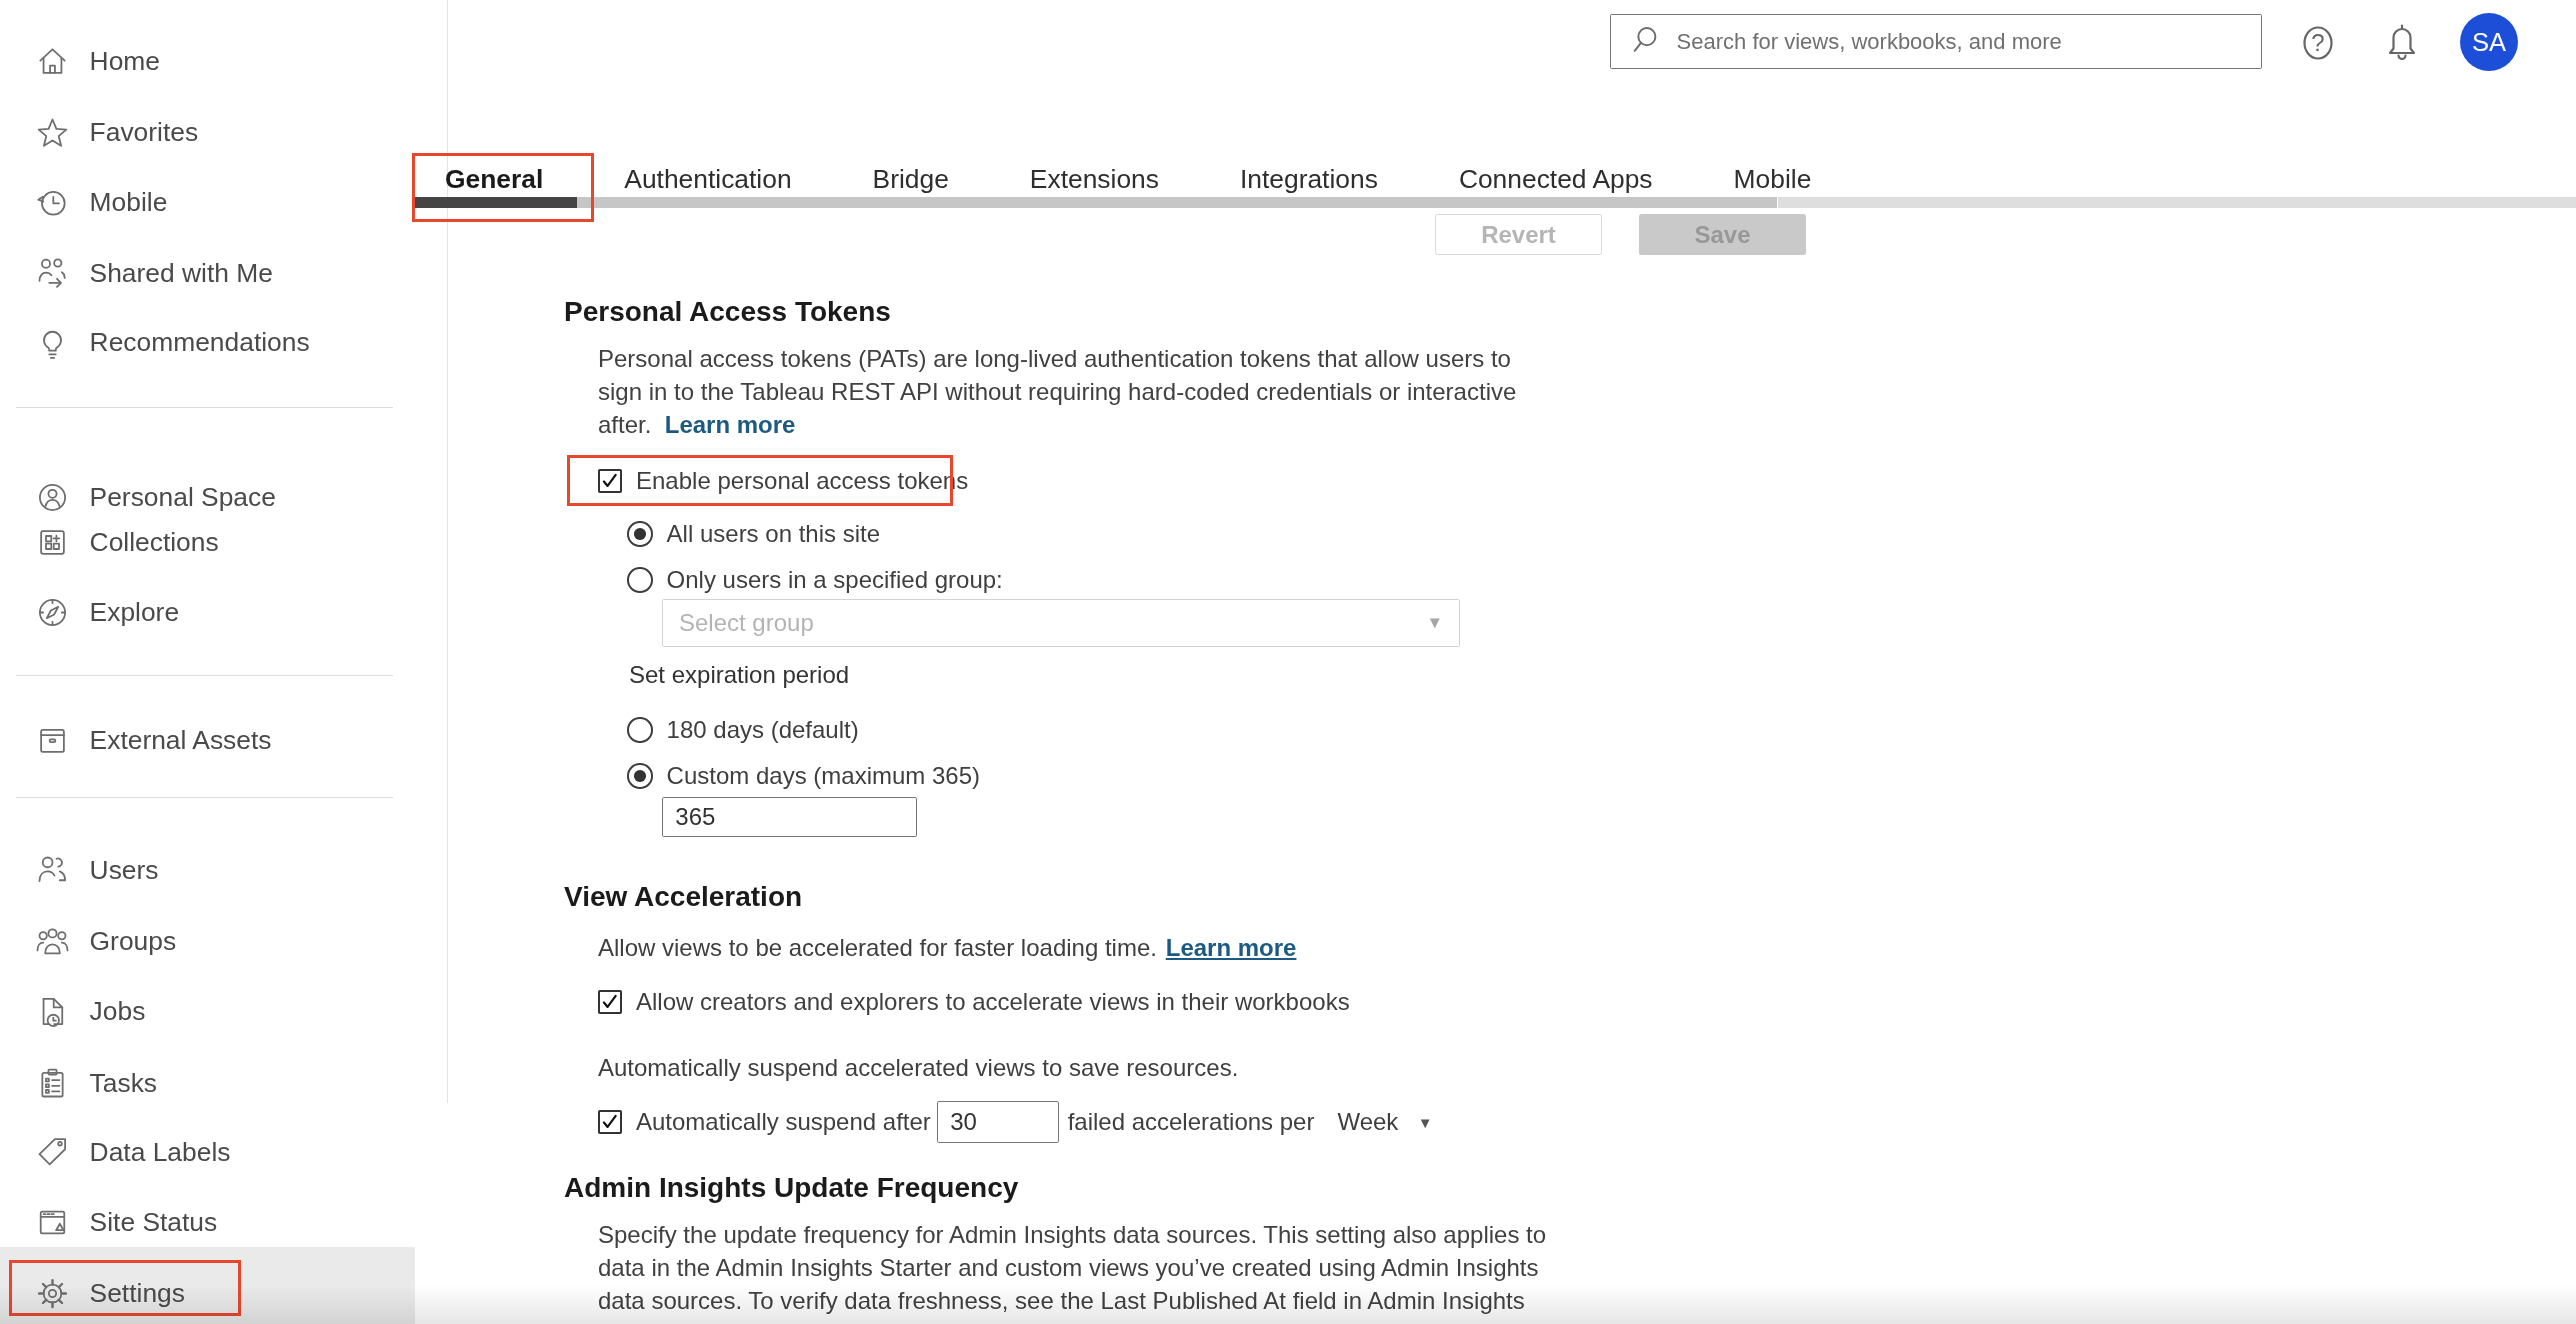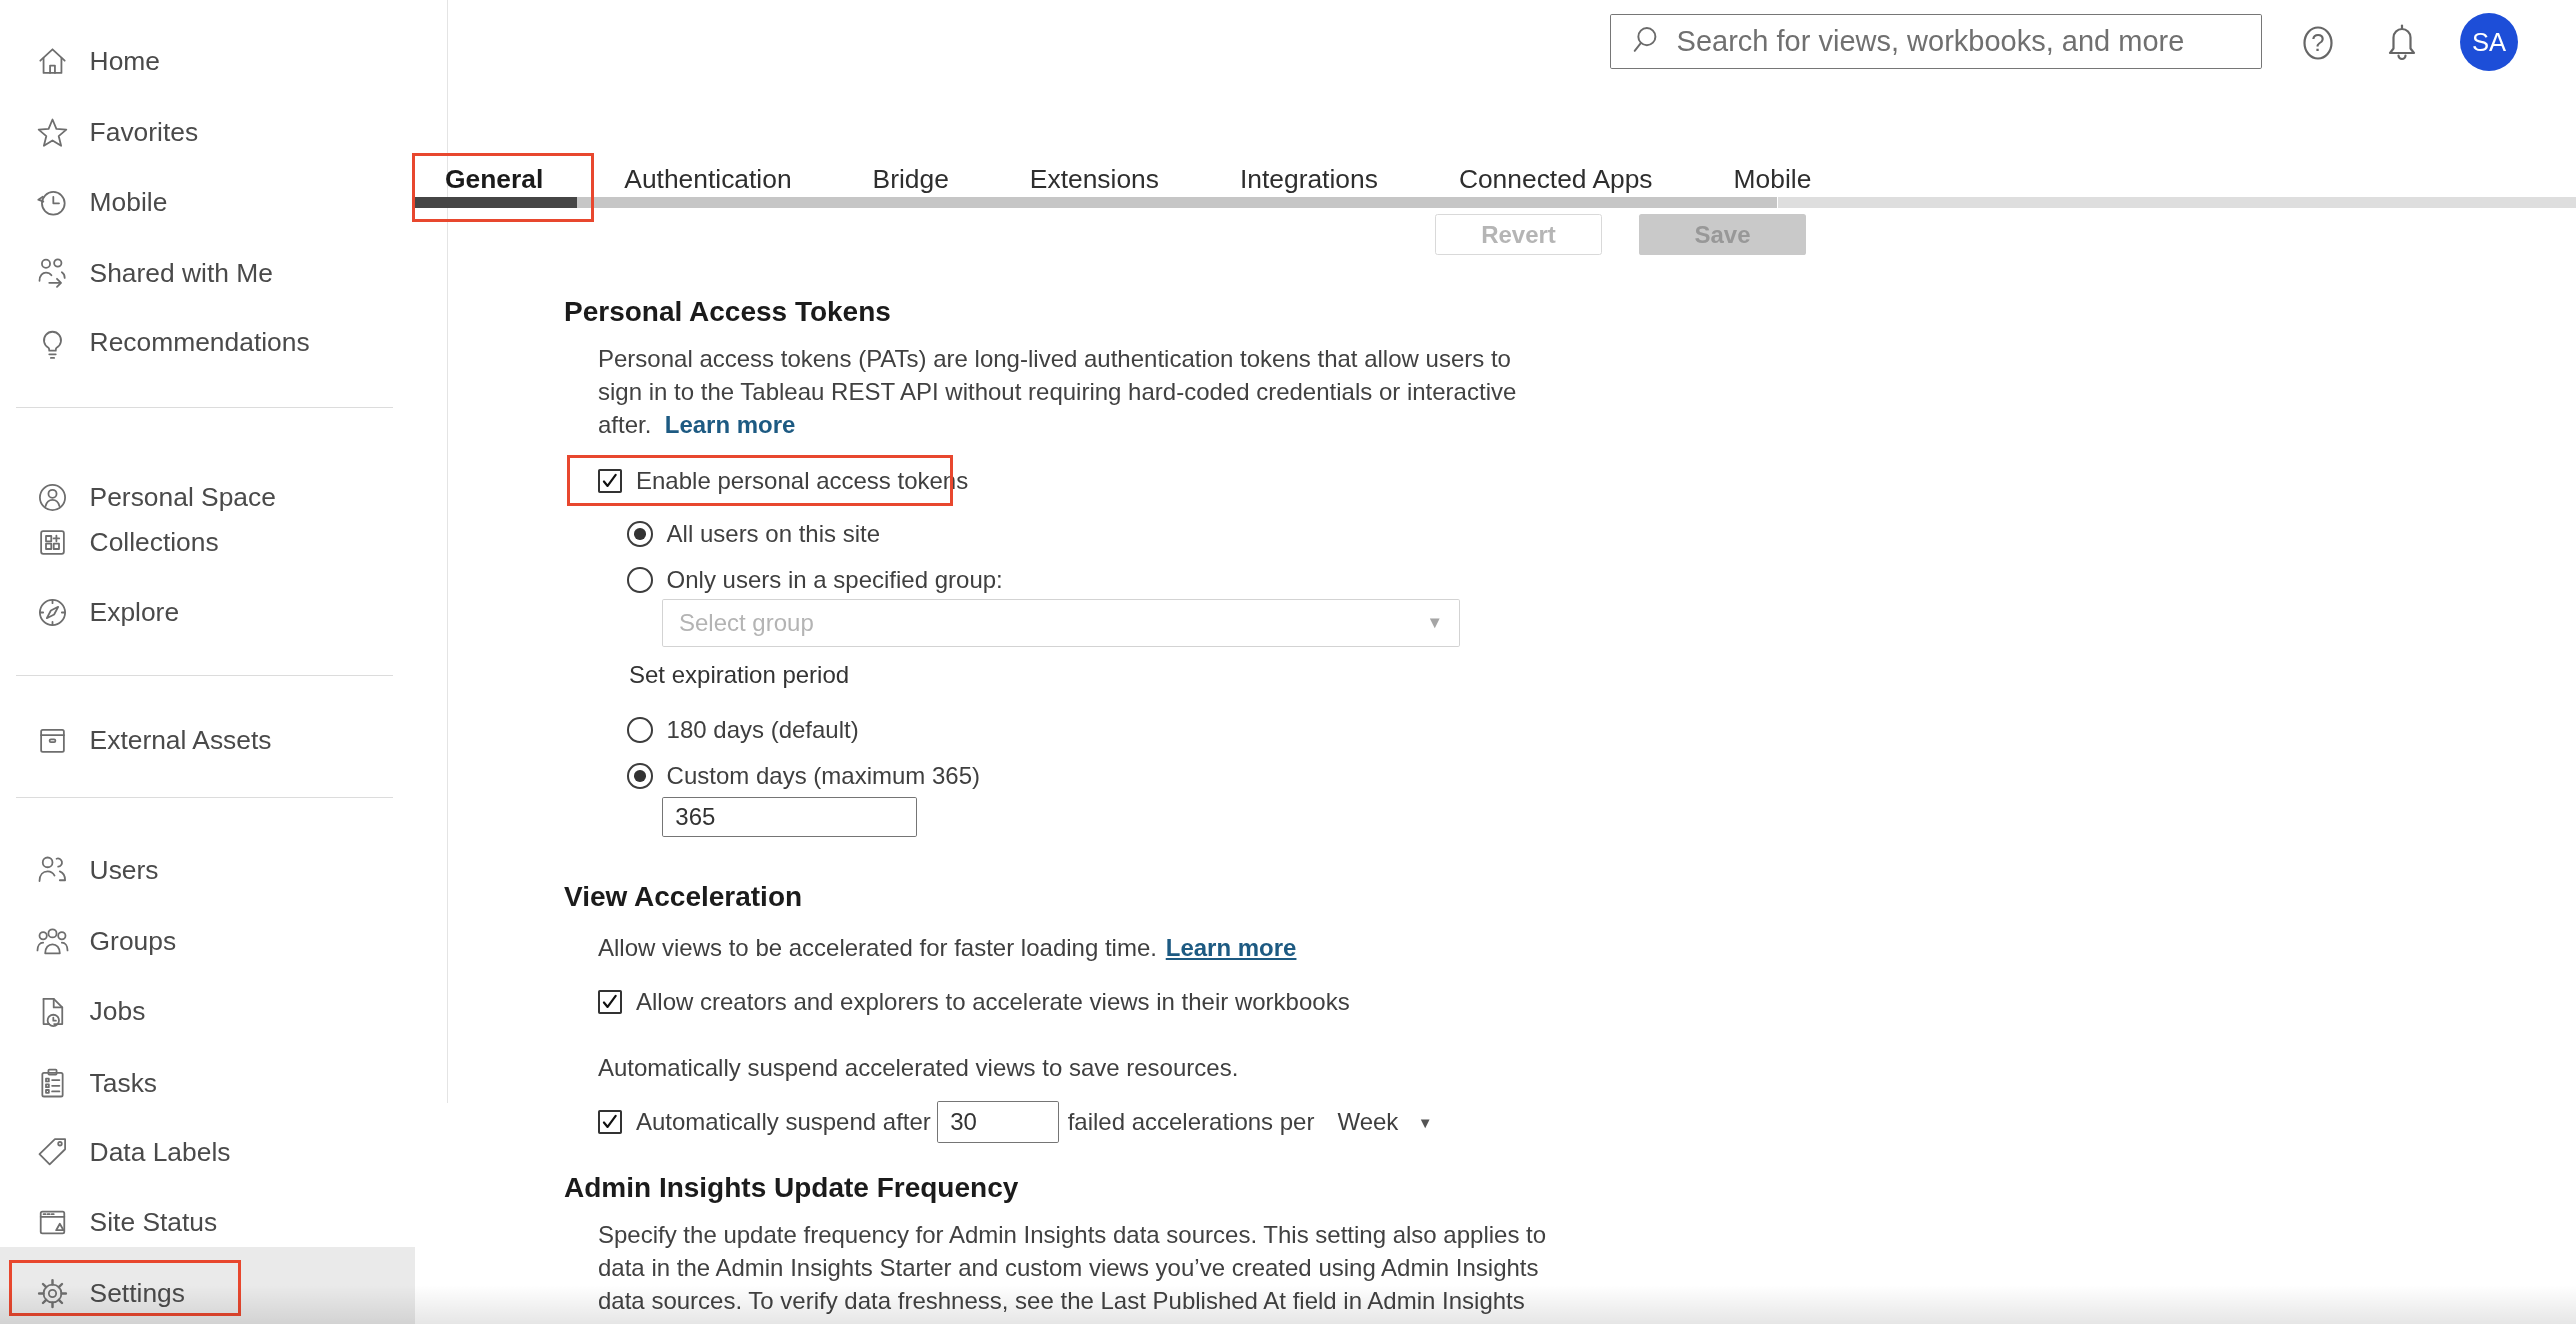--- a/index.html
+++ b/index.html
@@ -11,21 +11,21 @@
   .sidebar{position:absolute;left:0;top:0;width:415px;height:1103px;background:#fff;border-right:0.9px solid #e4e4e4;padding-left:32px;}
   .nav-item{position:absolute;left:0;width:415px;height:71px;display:flex;align-items:center;padding-left:33px;box-sizing:border-box;cursor:pointer;}
   .nav-item .ic{width:39px;height:39px;flex:0 0 39px;display:flex;align-items:center;justify-content:center;}
   .nav-item .lbl{margin-left:17.6px;font-size:26.4px;color:#4a4a4a;white-space:nowrap;}
   .ic svg{stroke:#6e6e6e;fill:none;stroke-width:2.2;stroke-linecap:round;stroke-linejoin:round;}
   .nav-divider{position:absolute;left:16px;width:377px;border-top:0.9px solid #dcdcdc;height:0;}
   .settings-bg{position:absolute;left:0;top:1247px;width:415px;height:78px;background:#eaeaea;}
   
   .search-box{position:absolute;left:1610px;top:14px;width:652px;height:55px;border:1.8px solid #767676;border-radius:1.8px;display:flex;align-items:center;box-sizing:border-box;background:#fff;}
   .search-box .ic{margin-left:17.6px;width:39px;height:39px;}
-  .search-box input{border:none;outline:none;flex:1;font-family:"Liberation Sans",sans-serif;font-size:29px;color:#444;margin-left:7px;background:transparent;}
+  .search-box input{border:none;outline:none;flex:1;font-family:"Liberation Sans",sans-serif;font-size:22px;color:#444;margin-left:7px;background:transparent;}
   .search-box input::placeholder{color:#707070;opacity:1;}
   .hdr-ic{position:absolute;width:48px;height:48px;cursor:pointer;}
   .avatar{position:absolute;left:2460px;top:13.2px;width:58px;height:58px;border-radius:50%;display:flex;align-items:center;justify-content:center;color:#fff;font-size:25.6px;cursor:pointer;}
   
   .tabs{position:absolute;left:445px;top:164px;display:flex;gap:81px;font-size:26.4px;color:#2e2e2e;}
   .tab{cursor:pointer;white-space:nowrap;}
   .tab.active{font-weight:bold;color:#1a1a1a;}
   .tabbar-track{position:absolute;top:197px;height:10.6px;}
   
   .btn{position:absolute;top:214px;height:41px;border-radius:2.6px;display:flex;align-items:center;justify-content:center;font-size:24px;font-weight:bold;box-sizing:border-box;cursor:pointer;}

